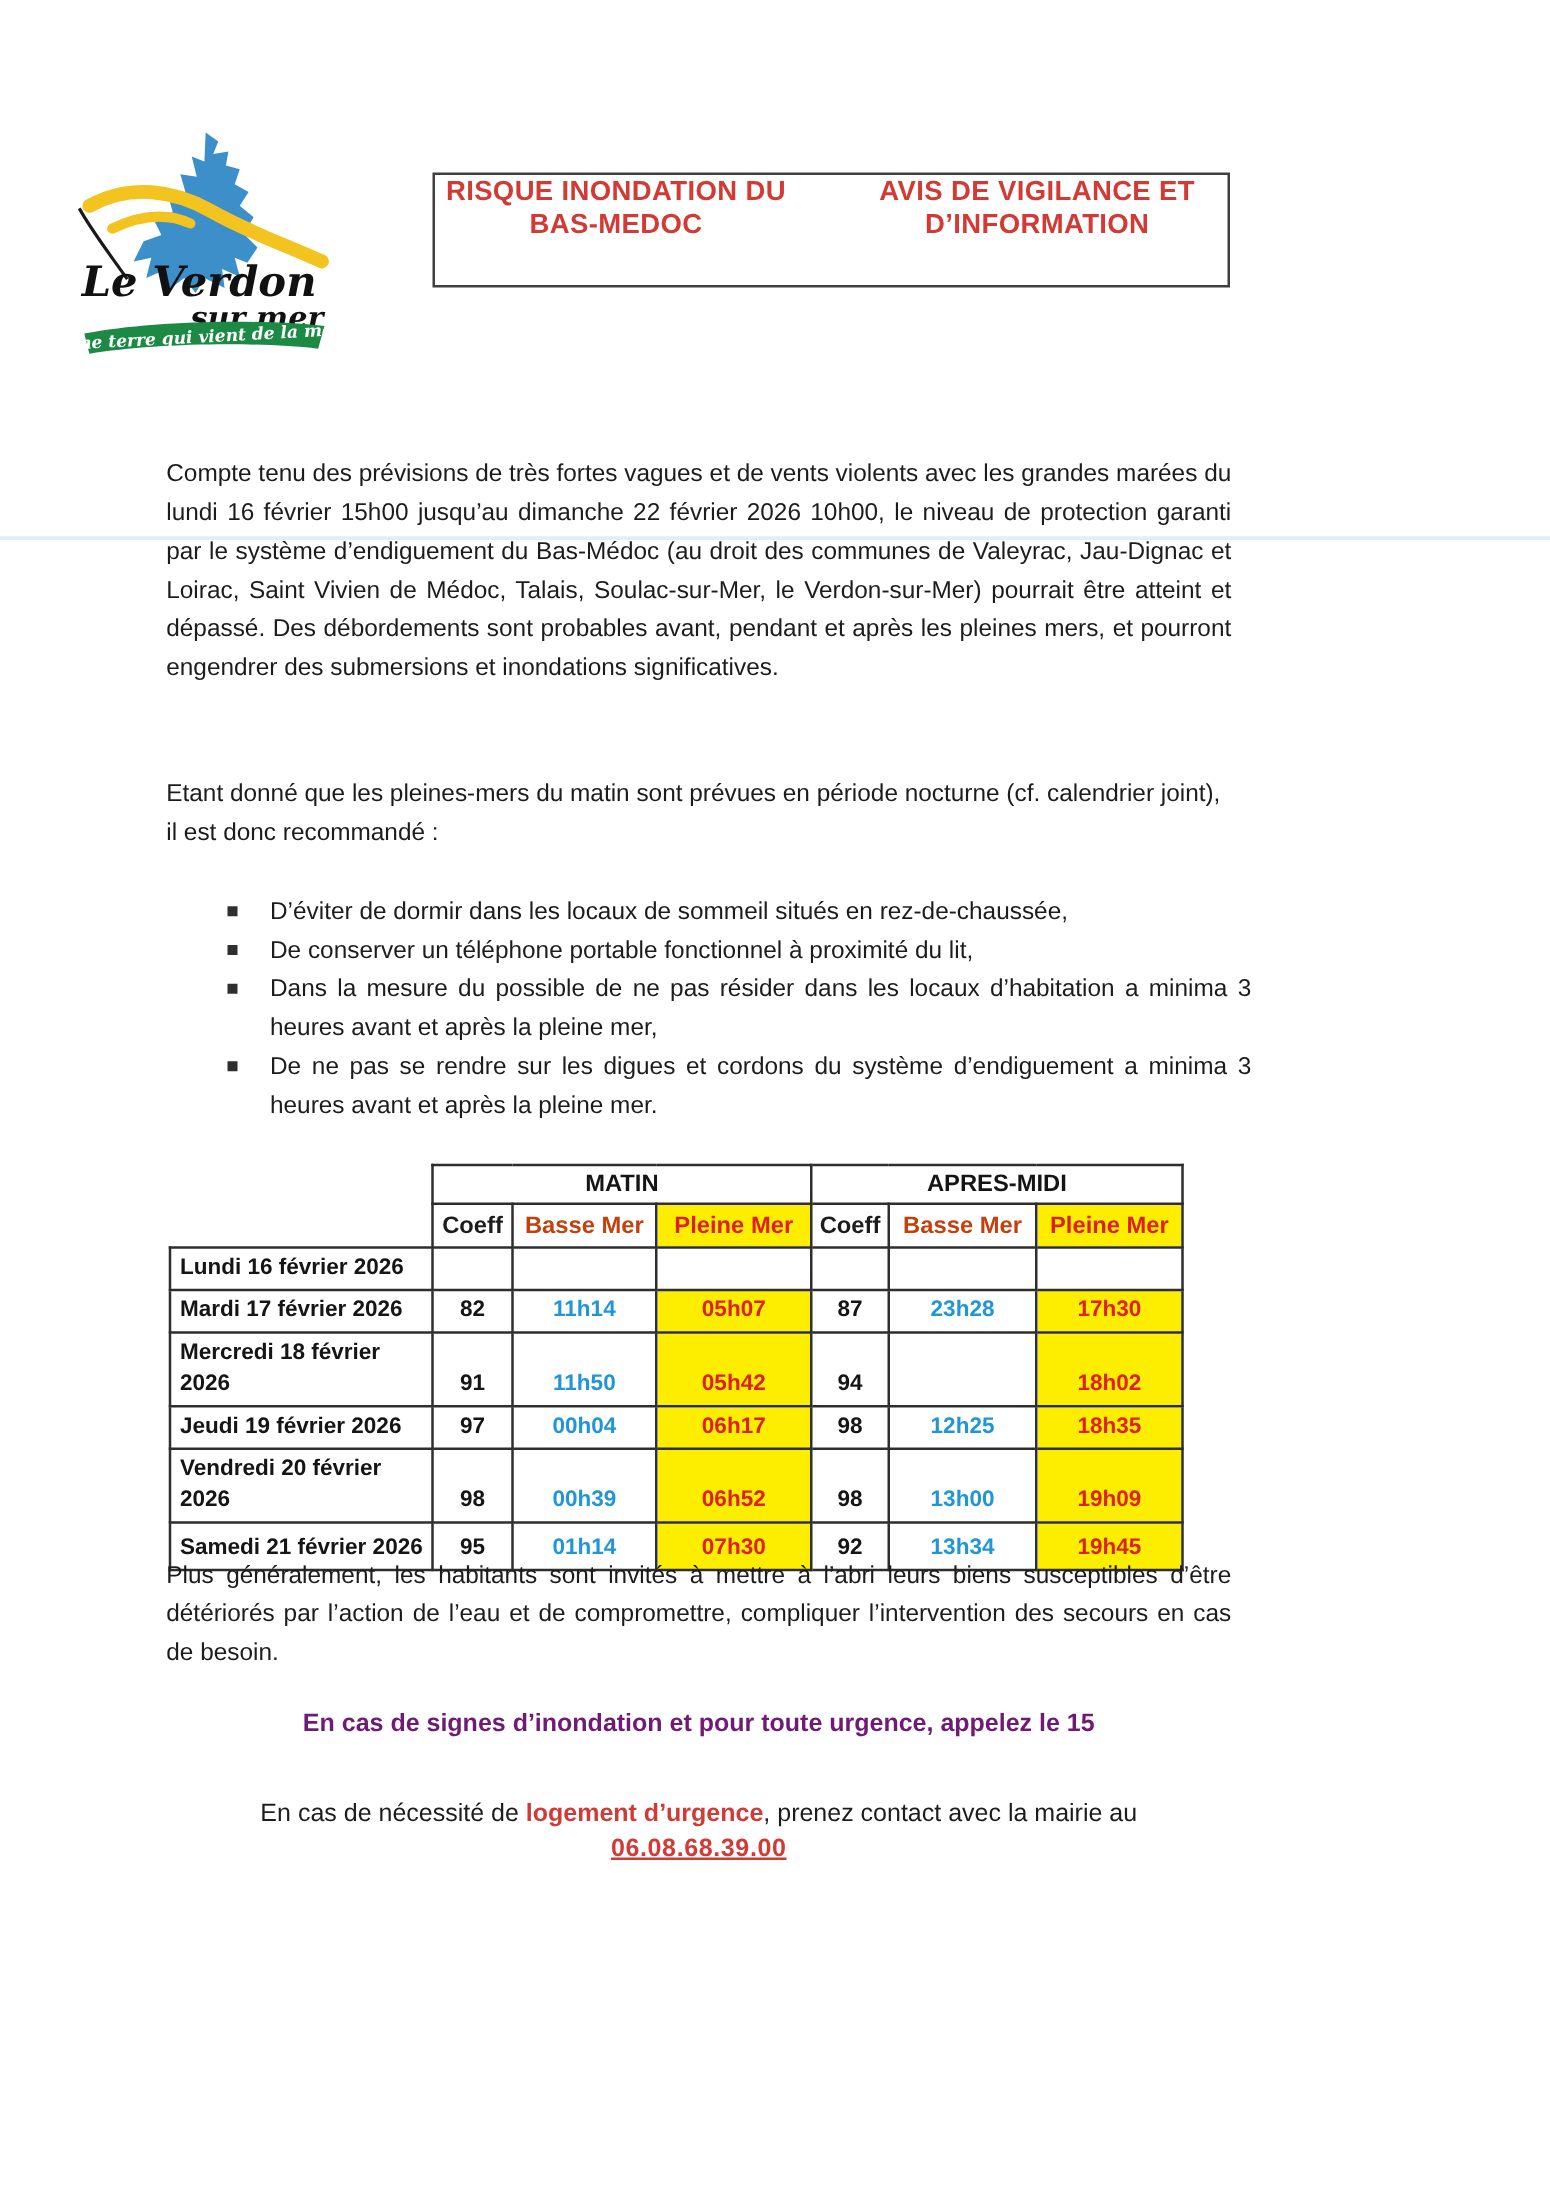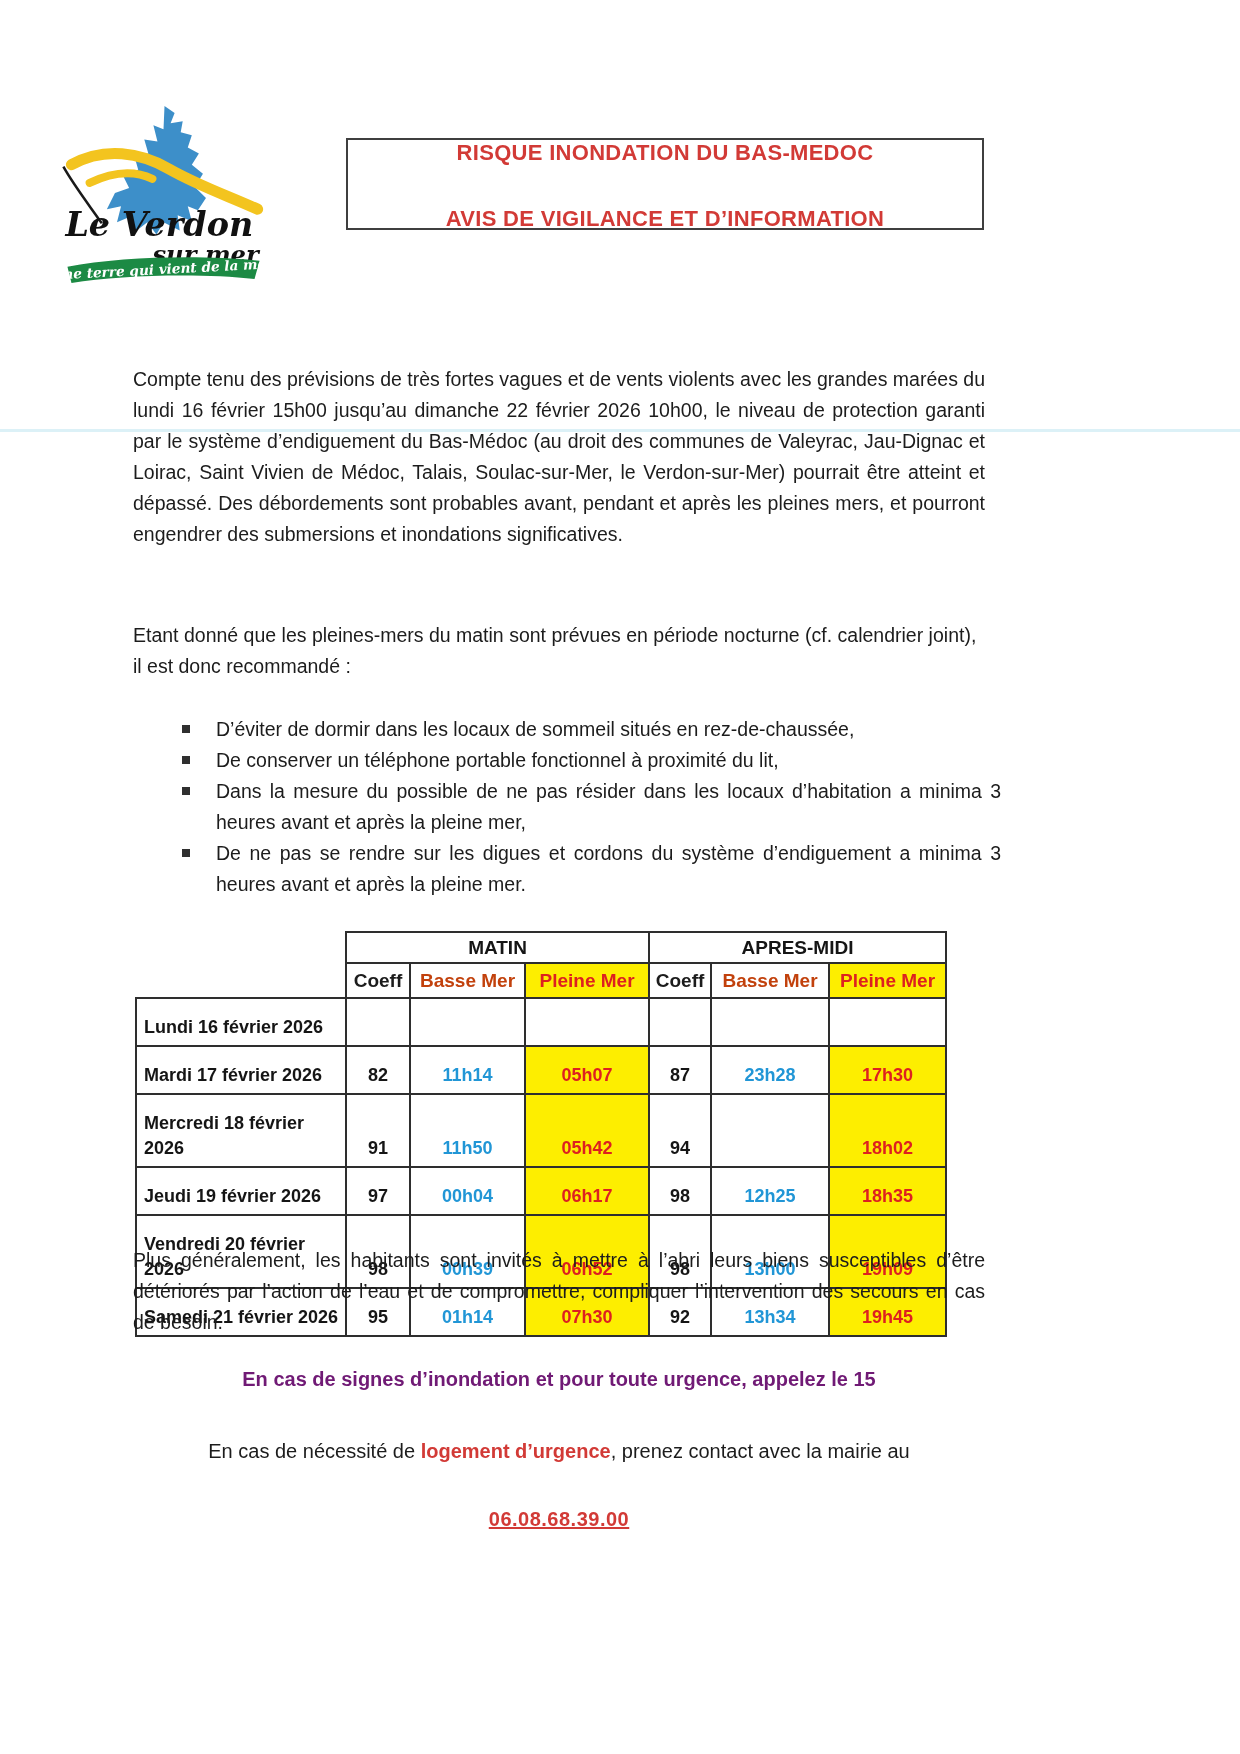--- a/index.html
+++ b/index.html
@@ -15,21 +15,21 @@
   
   .scan-line{position:absolute;left:0;top:429px;width:100%;height:3px;background:#d8eff6;opacity:.9;}
 
   
   .logo{position:absolute;left:58px;top:104px;width:210px;height:180px;}
 
   
   .alert-box{
     position:absolute;left:346px;top:138px;width:634px;height:88px;
     border:2px solid #3f3f3f;background:#fff;
-    display:flex;flex-direction:column;justify-content:space-evenly;
+    display:flex;flex-direction:row;justify-content:space-evenly;
     text-align:center;
     gap:40px;
   }
   .alert-box .line{
     color:#d23a36;font-weight:bold;font-size:22px;letter-spacing:.3px;
   }
 
   
   .tb{position:absolute;left:133px;width:852px;font-size:19.5px;line-height:31px;}
   .just{text-align:justify;}
@@ -48,21 +48,21 @@
   }
 
   
   table.tide{
     position:absolute;left:135px;top:931px;width:810px;
     border-collapse:collapse;table-layout:fixed;
   }
   table.tide td, table.tide th{
     border:2px solid #2e2e2e;
     font-weight:bold;font-size:18px;line-height:25px;
-    padding:16px 3px 5px;vertical-align:bottom;
+    padding:2px 3px 5px;vertical-align:bottom;
     overflow:hidden;white-space:normal;
   }
   table.tide .nb{border:none;background:#fff;}
   table.tide th.group{font-size:19px;text-align:center;vertical-align:middle;padding:2px;color:#151515;}
   table.tide th.sub{font-size:19px;text-align:center;vertical-align:middle;padding:3px;}
   .c-blue{color:#c2410c;}
   .c-red{color:#dd2020;}
   .bg-yellow{background:#fdee00;}
   table.tide td.date{text-align:left;padding-left:7px;padding-right:2px;color:#151515;}
   table.tide td.num{text-align:center;color:#151515;}
@@ -70,21 +70,21 @@
   table.tide td.pleine{text-align:center;color:#dd2020;background:#fdee00;}
   table.tide td.pleine.blank{background:#ffffff;}
   tr.rh1{height:30px;} tr.rh2{height:35px;}
   tr.rs{height:34px;} tr.rd{height:57px;} tr.rlast{height:38px;}
 
   
   .center-line{position:absolute;left:133px;width:852px;text-align:center;font-size:20px;}
   #emergency{top:1368px;color:#701a75;font-weight:bold;}
   #housing{top:1440px;color:#1c1c1c;}
   #housing .hl{color:#d23a36;font-weight:bold;}
-  #phone{top:1508px;color:#d23a36;font-weight:bold;text-decoration:underline;letter-spacing:.5px;}
+  #phone{top:1468px;color:#d23a36;font-weight:bold;text-decoration:underline;letter-spacing:.5px;}
 </style>
 </head>
 <body>
 
 <div class="page">
 
   <div class="scan-line"></div>
 
   <svg class="logo" viewBox="0 0 205 178" aria-hidden="true">
     <path fill="#3d8fc9" d="M104,2 L114,9 L110,19 L122,17 L120,28 L131,31 L127,43 L138,49 L131,60 L142,69 L134,82 L145,93 L137,105 L127,101 L131,116 L117,110 L119,125 L103,117 L96,129 L87,117 L74,127 L71,111 L57,117 L61,101 L47,104 L55,88 L69,83 L62,69 L78,65 L74,51 L88,49 L84,35 L97,37 L93,21 L103,25 Z"></path>

